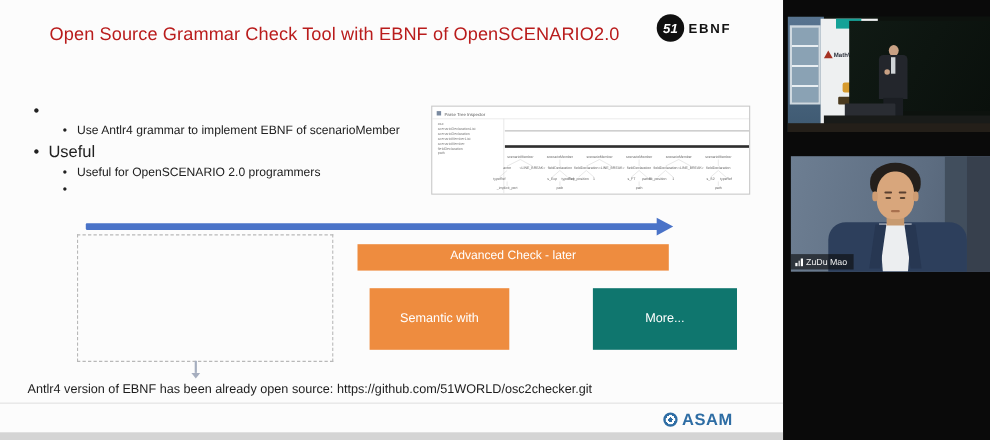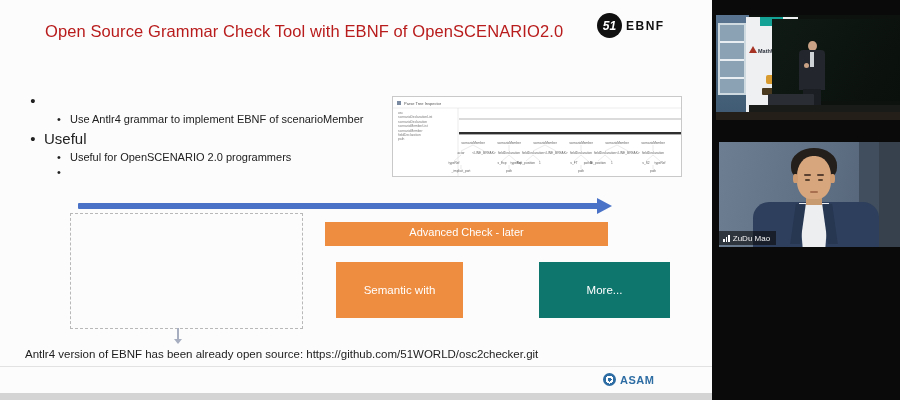--- a/index.html
+++ b/index.html
@@ -43,21 +43,21 @@
   #connector-head{left:174px;top:339px;width:0;height:0;border-top:5px solid #a6aebf;
       border-left:4px solid transparent;border-right:4px solid transparent;}
 
   #footnote{left:25px;top:348px;font-size:11.5px;color:#1d1d1d;}
   #divider{left:0;top:366px;width:712px;height:1px;background:#e2e2e2;}
   #bottom-strip{left:0;top:393px;width:712px;height:7px;background:#d4d4d4;}
 
   #asam{left:603px;top:373px;display:flex;align-items:center;}
   #asam .icon{width:13px;height:13px;border-radius:50%;border:2.5px solid #2e6da4;box-sizing:border-box;
       background:radial-gradient(circle at 50% 50%, #2e6da4 0 2px, #fff 2px 4px, #2e6da4 4px);}
-  #asam .txt{margin-left:4px;font-size:11px;font-weight:700;color:#2e6da4;letter-spacing:.5px;}
+  #asam .txt{margin-left:4px;font-size:15px;font-weight:700;color:#2e6da4;letter-spacing:.5px;}
 
   
   #panel{left:712px;top:0;width:188px;height:400px;background:#0a0a0a;}
   .video{overflow:hidden;}
   #video1{left:4px;top:15px;width:184px;height:105px;background:#0d120e;}
   #v1-wall{left:0;top:0;width:33px;height:105px;background:linear-gradient(#587490,#3e5971);}
   #v1-window{left:2px;top:8px;width:28px;height:72px;background:
       repeating-linear-gradient(#8aa2b4 0 16px,#e8eef2 16px 18px);border:2px solid #cfd9e0;box-sizing:border-box;}
   #v1-banner{left:30px;top:2px;width:52px;height:101px;background:#eef0f1;}
   #v1-tab{left:14px;top:0;width:23px;height:9px;background:#14a297;}

